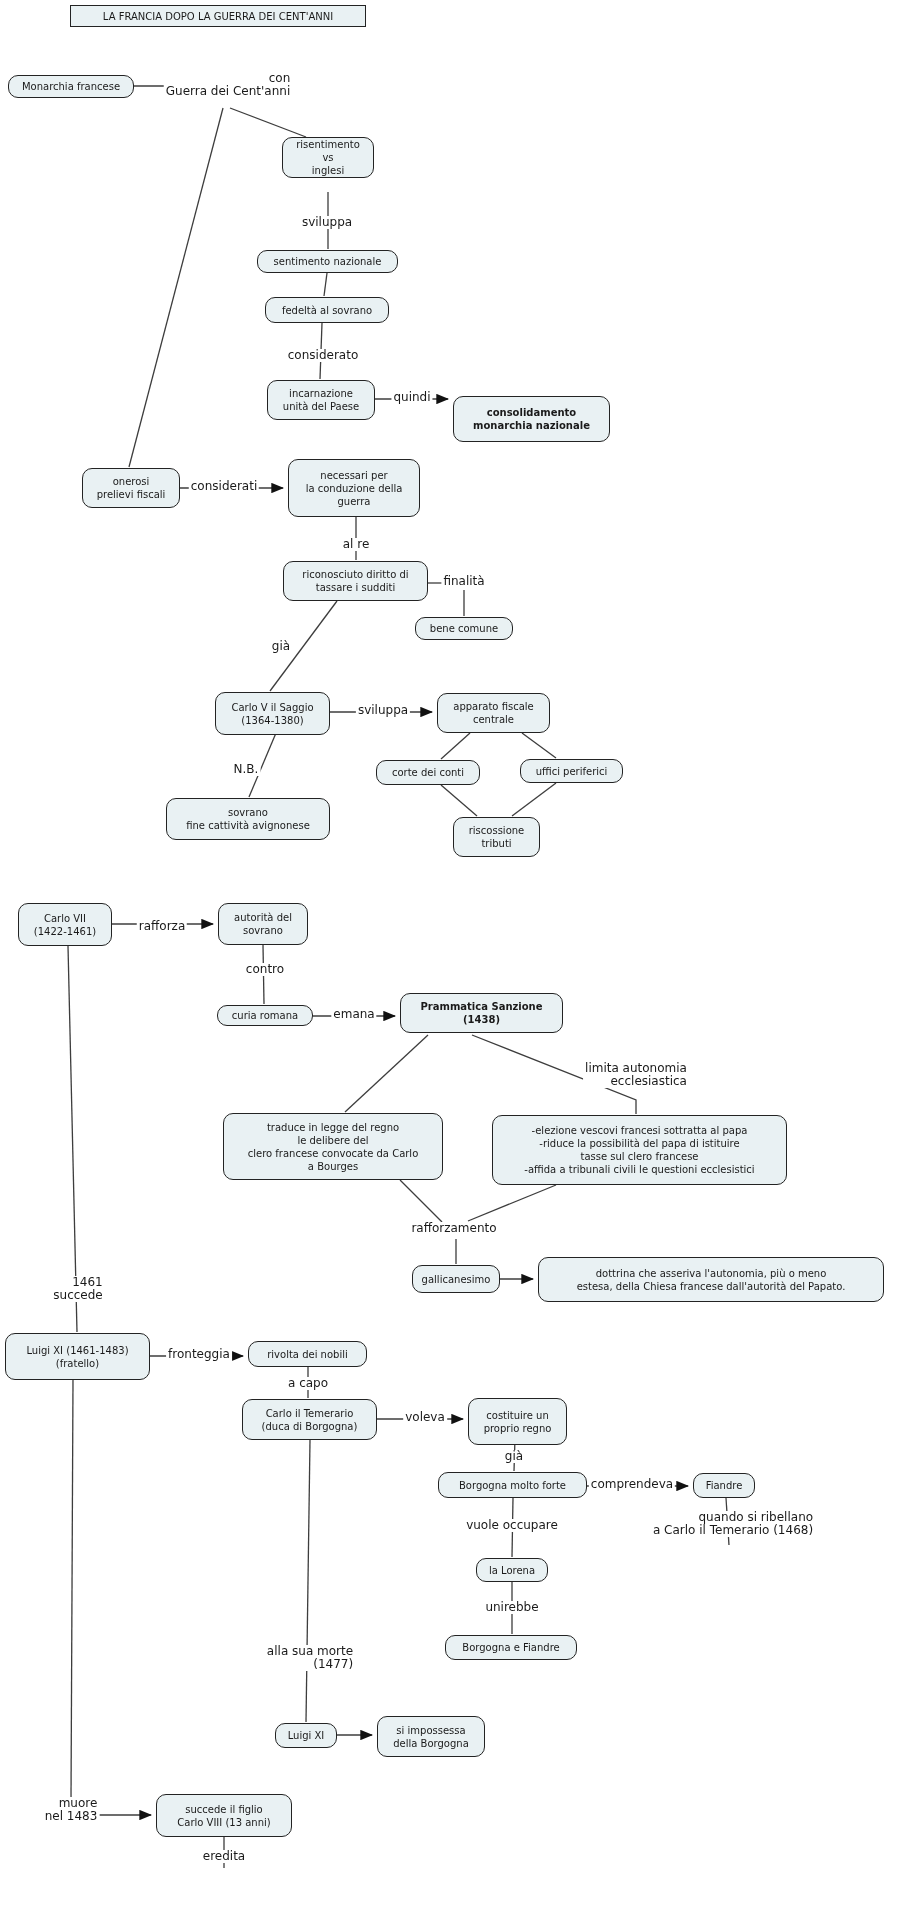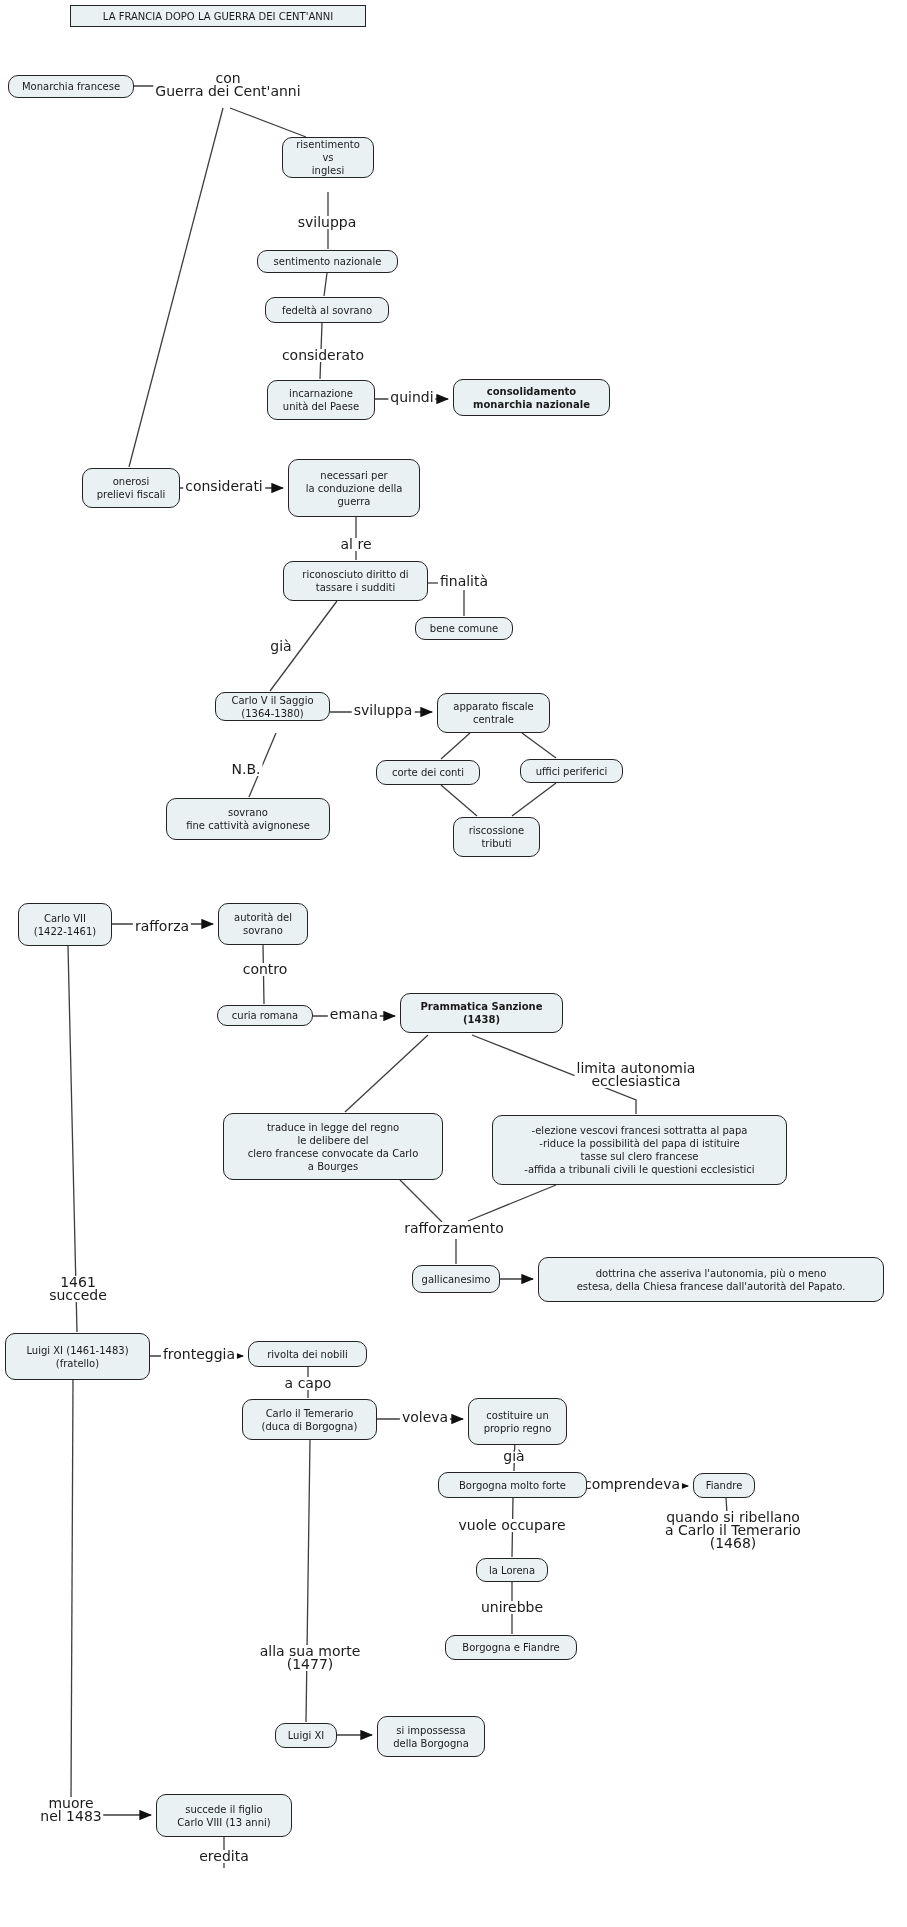--- a/index.html
+++ b/index.html
@@ -14,22 +14,22 @@
     position:absolute;z-index:3;box-sizing:border-box;
     display:flex;align-items:center;justify-content:center;
     text-align:center;white-space:pre-line;
     background:#e9f1f3;border:1.4px solid #232323;border-radius:10px;
     font-size:10px;line-height:13px;padding:1px 4px;
   }
   .node.bold{font-weight:bold;}
   .node.title{border-radius:0;}
   .label{
     position:absolute;z-index:2;transform:translateX(-50%);
-    background:#ffffff;text-align:center;white-space:pre-line;
-    font-size:14px;line-height:13px;padding:0 2px;
+    background:#ffffff;text-align:right;white-space:pre-line;
+    font-size:12px;line-height:13px;padding:0 2px;
   }
 </style>
 </head>
 <body>
 
 <div class="canvas">
 
   <svg class="wires" width="907" height="1927">
     <defs>
       <marker id="arrow" markerWidth="10" markerHeight="8" refX="9" refY="4" orient="auto">
@@ -115,31 +115,31 @@
 
   <div class="node title" style="left:70px;top:5px;width:296px;height:22px">LA FRANCIA DOPO LA GUERRA DEI CENT'ANNI</div>
   <div class="node" style="left:8px;top:75px;width:126px;height:23px">Monarchia francese</div>
   <div class="node" style="left:282px;top:137px;width:92px;height:41px">risentimento
 vs
 inglesi</div>
   <div class="node" style="left:257px;top:250px;width:141px;height:23px">sentimento nazionale</div>
   <div class="node" style="left:265px;top:297px;width:124px;height:26px">fedeltà al sovrano</div>
   <div class="node" style="left:267px;top:380px;width:108px;height:40px">incarnazione
 unità del Paese</div>
-  <div class="node bold" style="left:453px;top:379px;width:157px;height:37px">consolidamento
+  <div class="node bold" style="left:453px;top:396px;width:157px;height:46px">consolidamento
 monarchia nazionale</div>
   <div class="node" style="left:82px;top:468px;width:98px;height:40px">onerosi
 prelievi fiscali</div>
   <div class="node" style="left:288px;top:459px;width:132px;height:58px">necessari per
 la conduzione della
 guerra</div>
   <div class="node" style="left:283px;top:561px;width:145px;height:40px">riconosciuto diritto di
 tassare i sudditi</div>
   <div class="node" style="left:415px;top:617px;width:98px;height:23px">bene comune</div>
-  <div class="node" style="left:215px;top:692px;width:115px;height:29px">Carlo V il Saggio
+  <div class="node" style="left:215px;top:692px;width:115px;height:43px">Carlo V il Saggio
 (1364-1380)</div>
   <div class="node" style="left:437px;top:693px;width:113px;height:40px">apparato fiscale
 centrale</div>
   <div class="node" style="left:376px;top:760px;width:104px;height:25px">corte dei conti</div>
   <div class="node" style="left:520px;top:759px;width:103px;height:24px">uffici periferici</div>
   <div class="node" style="left:166px;top:798px;width:164px;height:42px">sovrano
 fine cattività avignonese</div>
   <div class="node" style="left:453px;top:817px;width:87px;height:40px">riscossione
 tributi</div>
   <div class="node" style="left:18px;top:903px;width:94px;height:43px">Carlo VII

